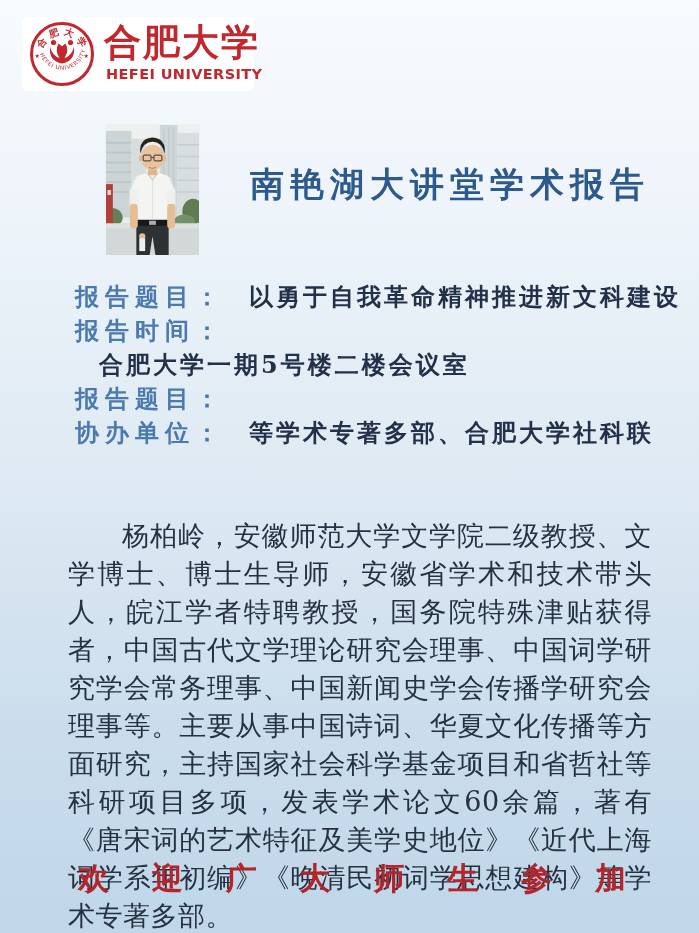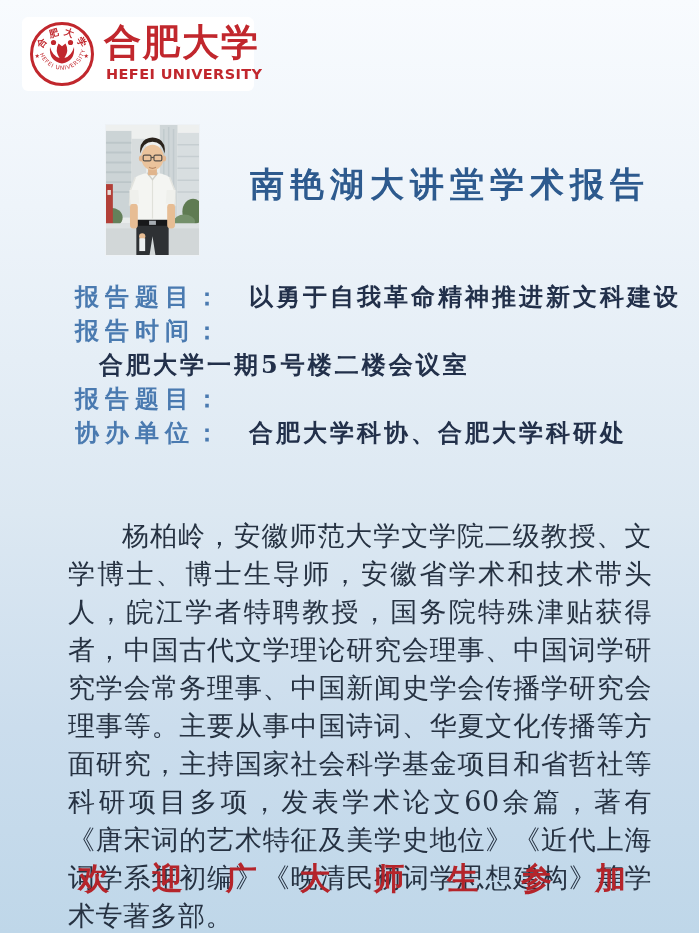--- a/index.html
+++ b/index.html
@@ -128,21 +128,21 @@
       <span class="lbl">报告时间：</span>
     </div>
     <div class="info-row">
       <span class="val">合肥大学一期5号楼二楼会议室</span>
     </div>
     <div class="info-row">
       <span class="lbl">报告题目：</span>
     </div>
     <div class="info-row">
       <span class="lbl">协办单位：</span>
-      <span class="val">合肥大学科协、合肥大学科研处</span>
+      <span class="val">等学术专著多部、合肥大学社科联</span>
     </div>
   </div>
 
   <p class="bio">杨柏岭，安徽师范大学文学院二级教授、文学博士、博士生导师，安徽省学术和技术带头人，皖江学者特聘教授，国务院特殊津贴获得者，中国古代文学理论研究会理事、中国词学研究学会常务理事、中国新闻史学会传播学研究会理事等。主要从事中国诗词、华夏文化传播等方面研究，主持国家社会科学基金项目和省哲社等科研项目多项，发表学术论文60余篇，著有《唐宋词的艺术特征及美学史地位》《近代上海词学系年初编》《晚清民初词学思想建构》等学术专著多部。</p>
 
   <div class="footer">
     <span>欢</span>
     <span>迎</span>
     <span>广</span>
     <span>大</span>

